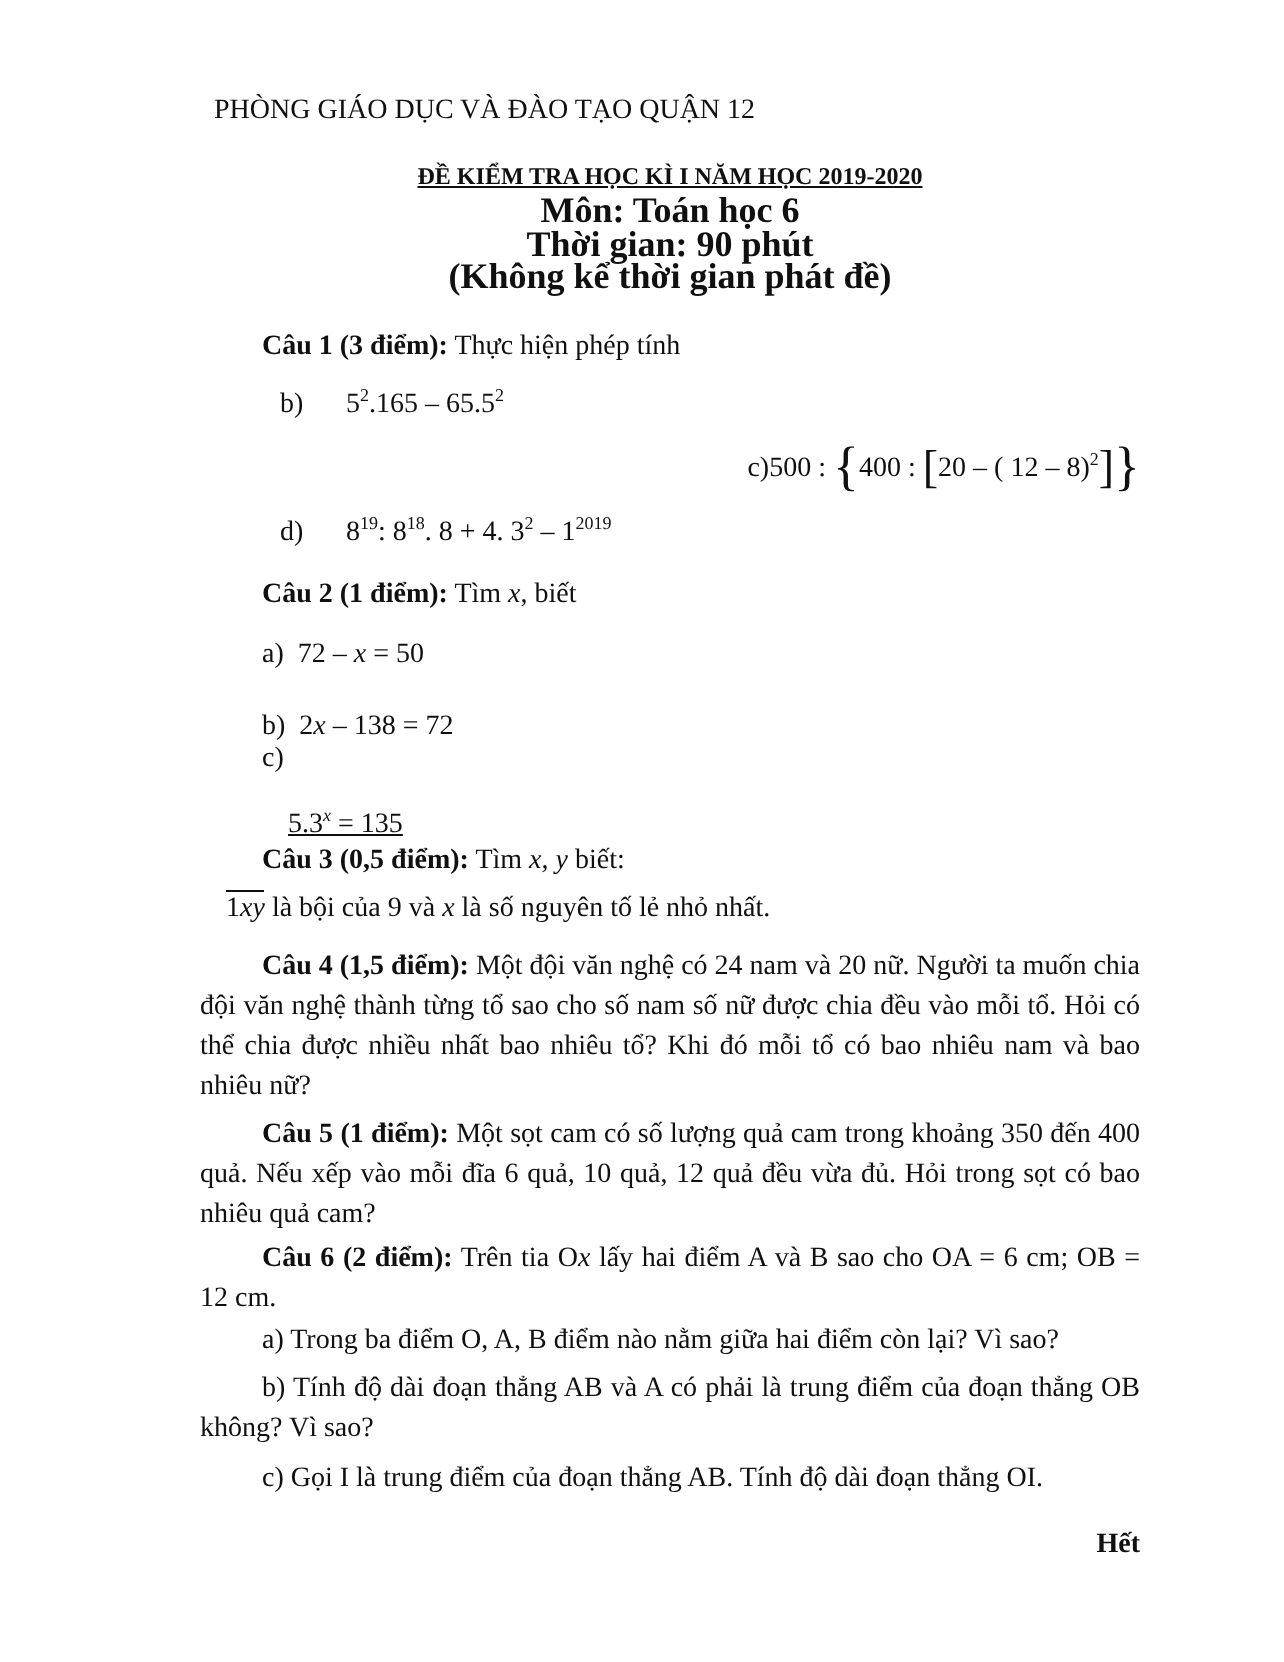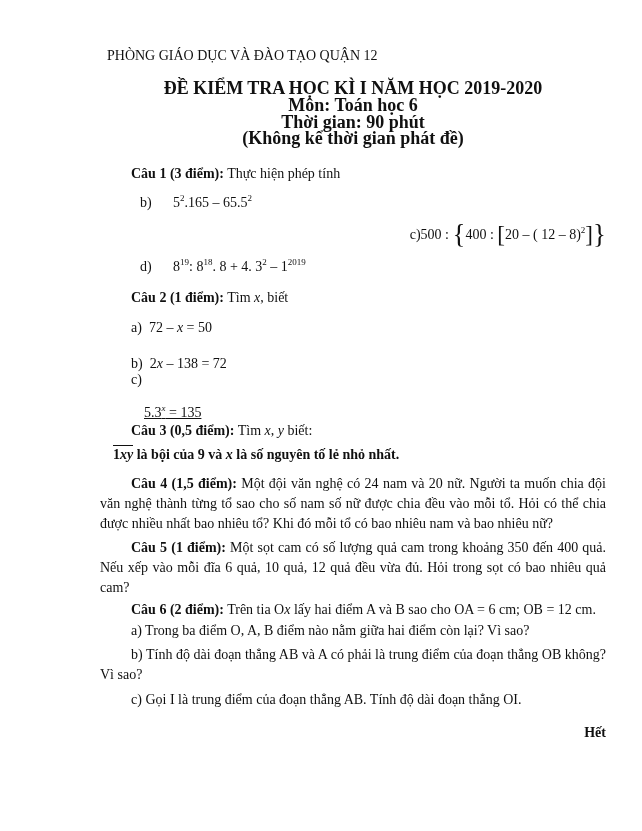--- a/index.html
+++ b/index.html
@@ -6,46 +6,46 @@
   .page {
     position:relative;
     width:642px; height:831px;
     margin:0 auto;
     background:#ffffff;
     color:#101010;
     font-family:"Liberation Serif","DejaVu Serif",serif;
     font-size:14px;
     overflow:hidden;
     box-sizing:border-box;
-    padding:46px 36px 0 100px;
+    padding:46px 72px 0 100px;
   }
   p { margin:0; line-height:20px; }
 
   .dept { padding-left:7px; white-space:nowrap; }
 
   .title-block { margin-top:13px; text-align:center; font-weight:bold; }
-  .title-block .t1 { font-size:18px; line-height:18px; }
+  .title-block .t1 { font-size:12px; line-height:18px;text-decoration:underline; }
   .title-block .t2 { font-size:18px; line-height:16.5px; }
 
   .qh   { text-indent:31px; }
   .para { text-indent:31px; text-align:justify; }
   b { font-weight:bold; }
 
   
   .itm1 { margin-left:40px; }
   .itm1 .mk { display:inline-block; width:33px; text-indent:0; }
 
   
   .itm2 { margin-left:31px; }
   .itm2 .mk { margin-right:7px; }
 
   
   .itm6 { text-indent:31px; text-align:justify; }
 
-  .q3body { margin:4px 0 0 13px;font-weight:bold; }
+  .q3body { margin:4px 0 0 13px; }
 
   .end { text-align:right; font-weight:bold; margin-top:13px; }
 
   
   sup { font-size:9px; line-height:0; }
   .seg-supi { font-style:italic; }
   .seg-i { font-style:italic; }
   .seg-ov, .seg-ovi { border-top:1px solid #101010; padding-top:1px; }
   .seg-ovi { font-style:italic; }
   .seg-bb { font-size:27px; line-height:0; vertical-align:-4px; }

